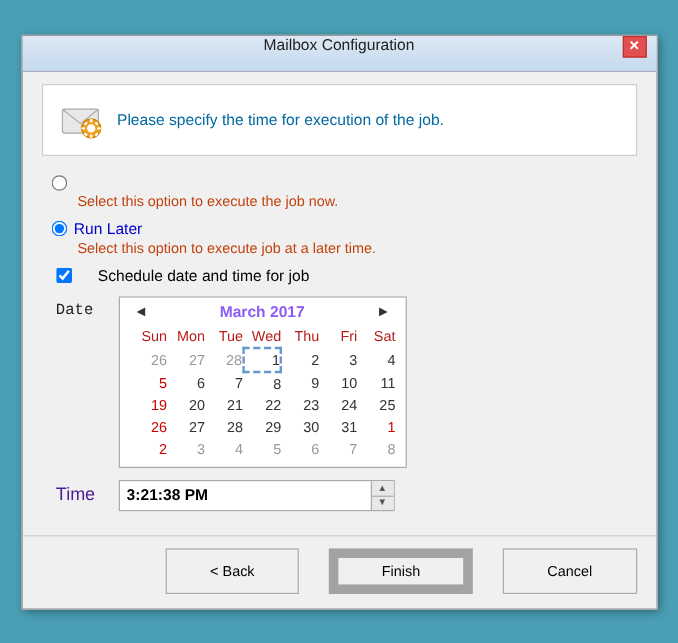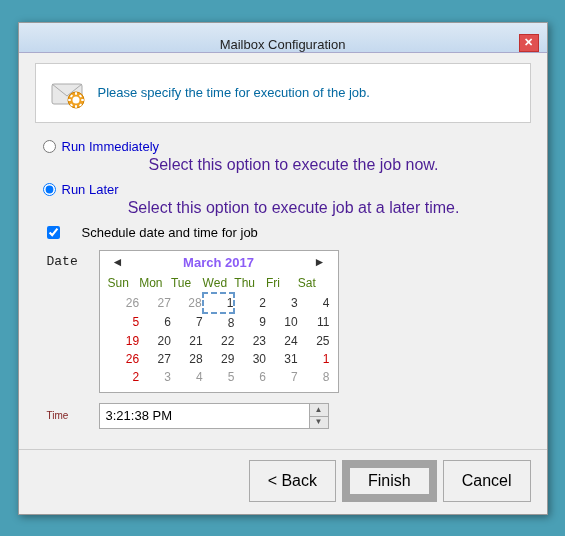--- a/index.html
+++ b/index.html
@@ -16,21 +16,21 @@
     .dialog {
       width: 530px;
       background: #f0f0f0;
       border: 1px solid #999;
       box-shadow: 2px 2px 8px rgba(0,0,0,0.4);
     }
     .titlebar {
       background: linear-gradient(to bottom, #dde9f5, #c5d9ee);
       height: 30px;
       display: flex;
-      align-items: flex-end;
+      align-items: flex-start;
       justify-content: space-between;
       padding: 0 8px;
       border-bottom: 1px solid #aac;
     }
     .titlebar-title {
       flex: 1;
       text-align: center;
       font-size: 13px;
       font-weight: normal;
       color: #222;
@@ -86,24 +86,23 @@
     .radio-option input[type="radio"] {
       margin: 0;
       cursor: pointer;
     }
     .radio-label {
       color: #0000cc;
       font-size: 13px;
     }
     .option-desc {
       margin-left: 22px;
-      color: #4c1d95;
-      font-size: 16px;
+      color: #c2410c;
+      font-size: 12px;
       margin-bottom: 8px;
-      text-align: center;
     }
     .checkbox-row {
       display: flex;
       align-items: center;
       gap: 22px;
       margin-bottom: 10px;
       margin-left: 4px;
     }
     .checkbox-row input[type="checkbox"] {
       margin: 0;
@@ -146,23 +145,23 @@
       font-size: 13px;
       font-weight: bold;
       color: #8b5cf6;
     }
     .cal-grid {
       width: 100%;
       border-collapse: collapse;
       font-size: 12px;
     }
     .cal-grid th {
-      text-align: left;
+      text-align: right;
       padding: 2px 0;
-      color: #4d7c0f;
+      color: #b91c1c;
       font-weight: normal;
       width: 30px;
     }
     .cal-grid td {
       text-align: right;
       padding: 2px 0;
       cursor: pointer;
       color: #333;
       width: 30px;
     }
@@ -177,39 +176,40 @@
       color: #333;
     }
     .time-section {
       display: flex;
       align-items: center;
       gap: 12px;
       margin-left: 4px;
       margin-top: 4px;
     }
     .time-label {
-      font-size: 10px;
-      color: #7f1d1d;
+      font-size: 15px;
+      color: #4c1d95;
       width: 40px;
     }
     .time-input-wrapper {
       display: flex;
       align-items: center;
       border: 1px solid #aaa;
       background: white;
       width: 230px;
     }
     .time-input {
       border: none;
       outline: none;
       padding: 3px 6px;
       font-size: 13px;
       flex: 1;
       background: white;
       font-family: inherit;
+      font-weight: bold;
     }
     .spin-buttons {
       display: flex;
       flex-direction: column;
       border-left: 1px solid #aaa;
     }
     .spin-btn {
       width: 18px;
       height: 12px;
       background: #e8e8e8;
@@ -227,27 +227,28 @@
     }
     .footer {
       display: flex;
       justify-content: flex-end;
       gap: 6px;
       padding: 10px 16px 12px;
       border-top: 1px solid #ccc;
       margin-top: 8px;
     }
     .btn {
-      padding: 4px 18px;
-      font-size: 16px;
+      padding: 4px 36px;
+      font-size: 12px;
       font-family: inherit;
       background: #f0f0f0;
       border: 1px solid #aaa;
       cursor: pointer;
       min-width: 75px;
+      margin-left: 19px;
     }
     .btn-finish {
       border: 8px solid #a3a3a3;
       background: #f0f0f0;
     }
   </style>
 </head>
 <body>
 
 <div class="dialog">
@@ -279,21 +280,20 @@
           <rect x="31.5" y="20.5" width="2" height="3" rx="1" fill="white" transform="rotate(-45 32.5 22)"></rect>
         </svg>
       </div>
       <span class="info-text">Please specify the time for execution of the job.</span>
     </div>
 
     <div class="options-section">
 
       <div class="radio-option">
         <input type="radio" name="run-option" id="runNow" style="">
-        <label for="runNow" class="radio-label">Run Immediately</label>
       </div>
       <div class="option-desc">Select this option to execute the job now.</div>
 
       <div class="radio-option">
         <input type="radio" name="run-option" id="runLater" checked="" style="">
         <label for="runLater" class="radio-label">Run Later</label>
       </div>
       <div class="option-desc">Select this option to execute job at a later time.</div>
 
       <div class="checkbox-row">

